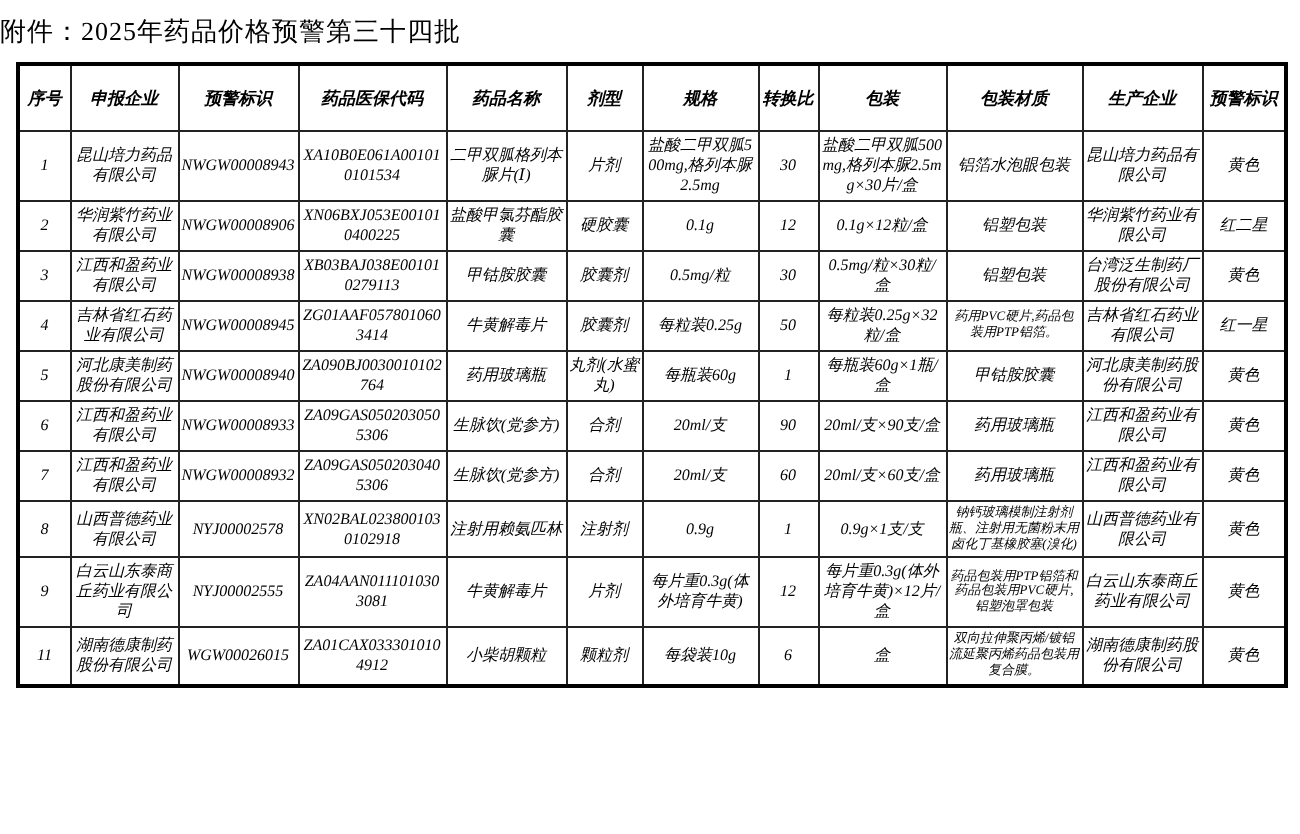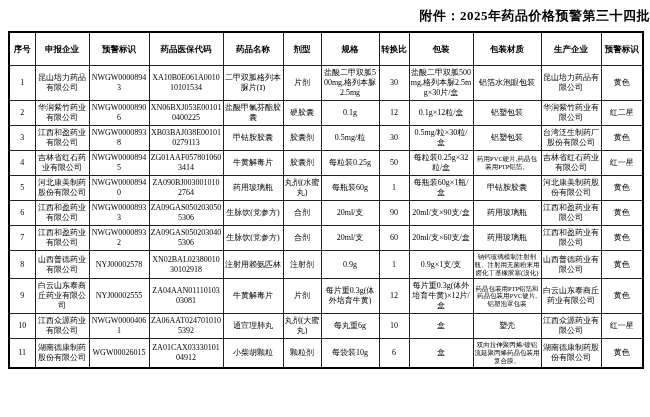--- a/index.html
+++ b/index.html
@@ -10,35 +10,36 @@
     color: #000;
   }
   .page {
     position: relative;
     width: 650px;
     height: 417px;
     background: #ffffff;
     overflow: hidden;
   }
   .doc-title {
-    text-align: right;
-    font-weight: bold;
+    text-align: left;
+    font-weight: normal;
     font-size: 13px;
     padding-top: 7px;
     padding-bottom: 6px;
     letter-spacing: 0.5px;
     color: #000;
   }
   table.price-table {
     table-layout: fixed;
     border-collapse: collapse;
     margin-left: 8px;
     width: 634px;
     border: 2px solid #000;
     background: #fff;
+    font-style: italic;
   }
   .price-table th, .price-table td {
     border: 1px solid #222;
     font-size: 8px;
     line-height: 1.25;
     text-align: center;
     vertical-align: middle;
     padding: 2px 1px;
     word-break: break-all;
     overflow: hidden;
@@ -213,34 +214,20 @@
           <td>牛黄解毒片</td>
           <td>片剂</td>
           <td>每片重0.3g(体外培育牛黄)</td>
           <td>12</td>
           <td>每片重0.3g(体外培育牛黄)×12片/盒</td>
           <td class="xs">药品包装用PTP铝箔和药品包装用PVC硬片,铝塑泡罩包装</td>
           <td>白云山东泰商丘药业有限公司</td>
           <td>黄色</td>
         </tr>
         <tr>
-          <td>10</td>
-          <td>江西众源药业有限公司</td>
-          <td>NWGW00004061</td>
-          <td>ZA06AAT0247010105392</td>
-          <td>通宣理肺丸</td>
-          <td>丸剂(大蜜丸)</td>
-          <td>每丸重6g</td>
-          <td>10</td>
-          <td>盒</td>
-          <td>塑壳</td>
-          <td>江西众源药业有限公司</td>
-          <td>红一星</td>
-        </tr>
-        <tr>
           <td>11</td>
           <td>湖南德康制药股份有限公司</td>
           <td>WGW00026015</td>
           <td>ZA01CAX0333010104912</td>
           <td>小柴胡颗粒</td>
           <td>颗粒剂</td>
           <td>每袋装10g</td>
           <td>6</td>
           <td>盒</td>
           <td class="xs">双向拉伸聚丙烯/镀铝流延聚丙烯药品包装用复合膜。</td>

